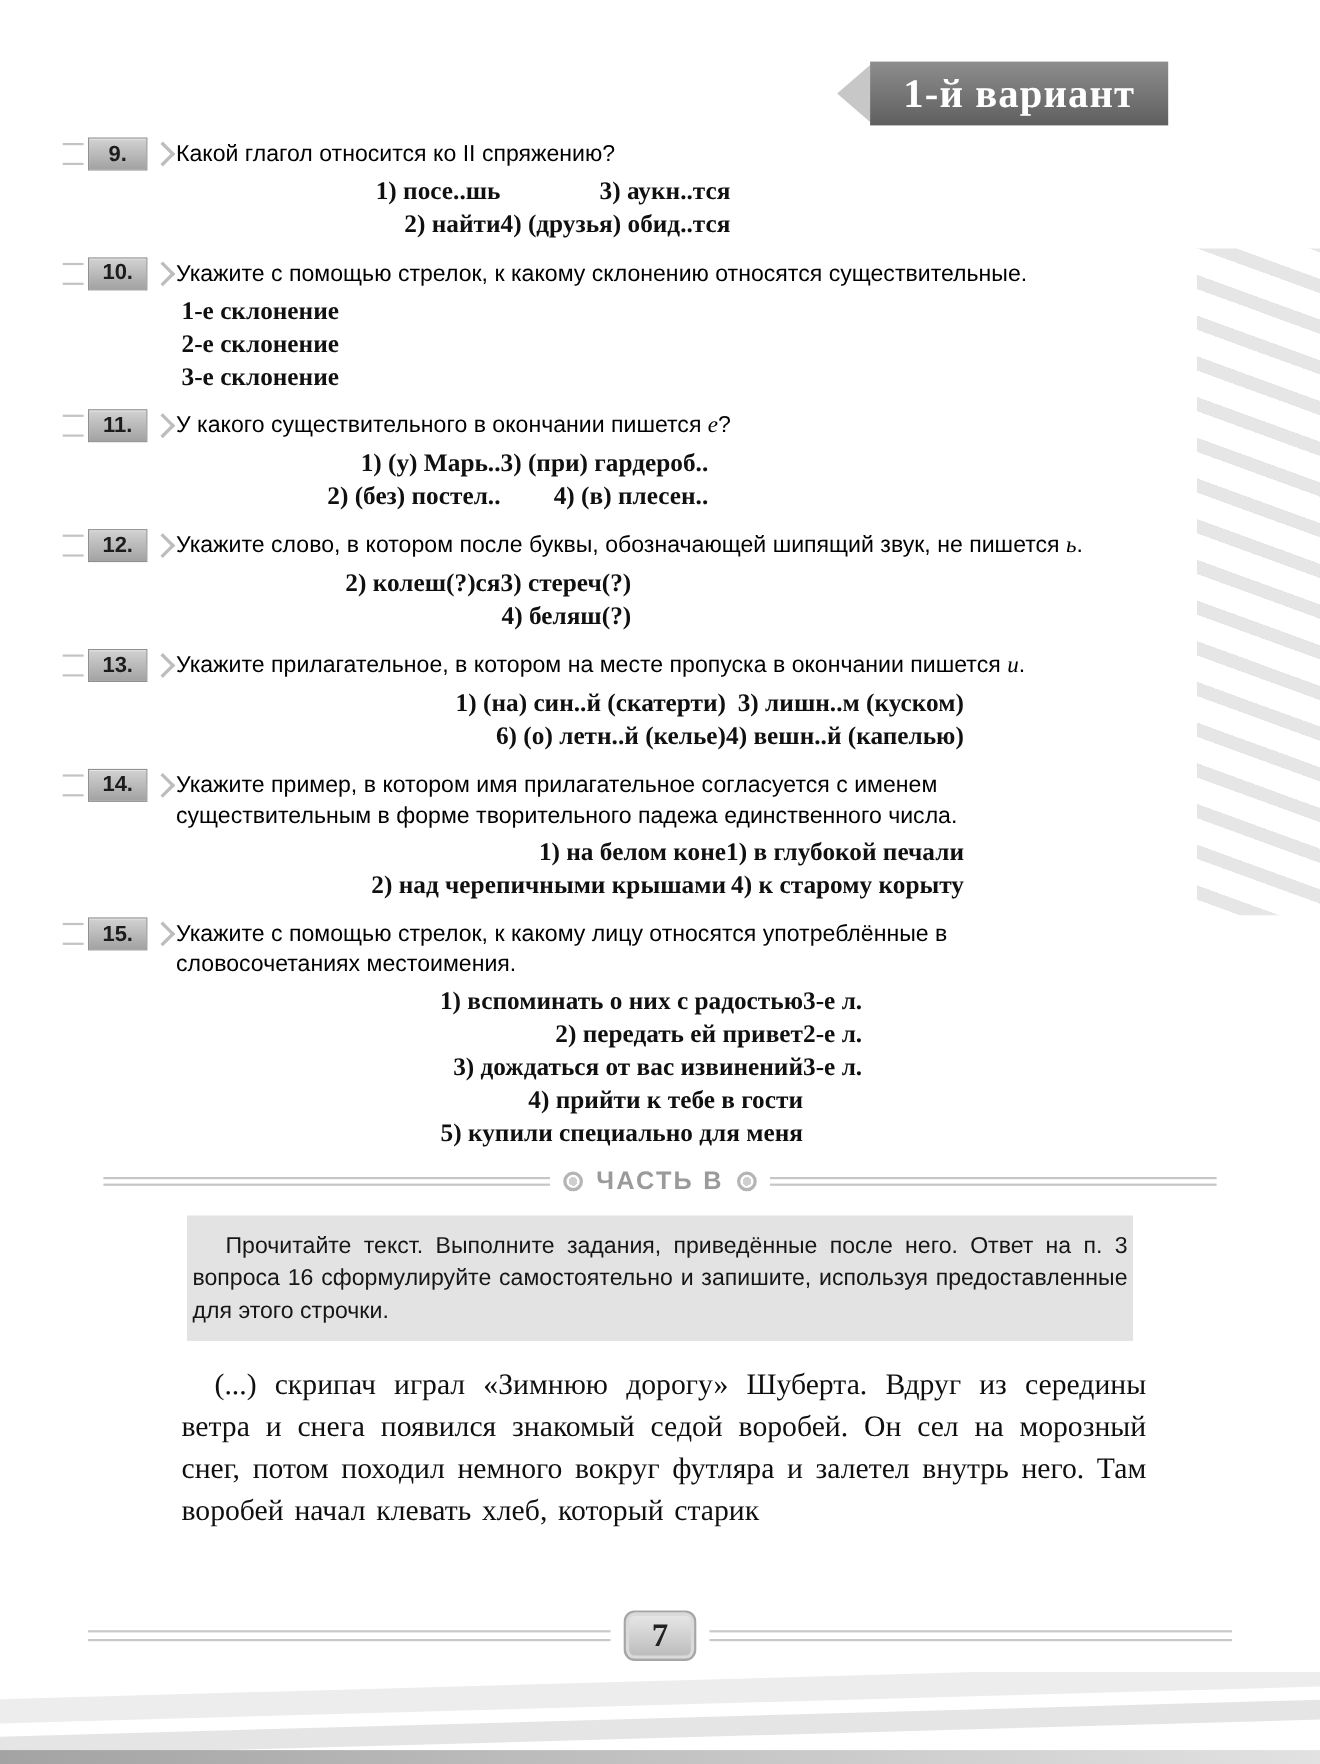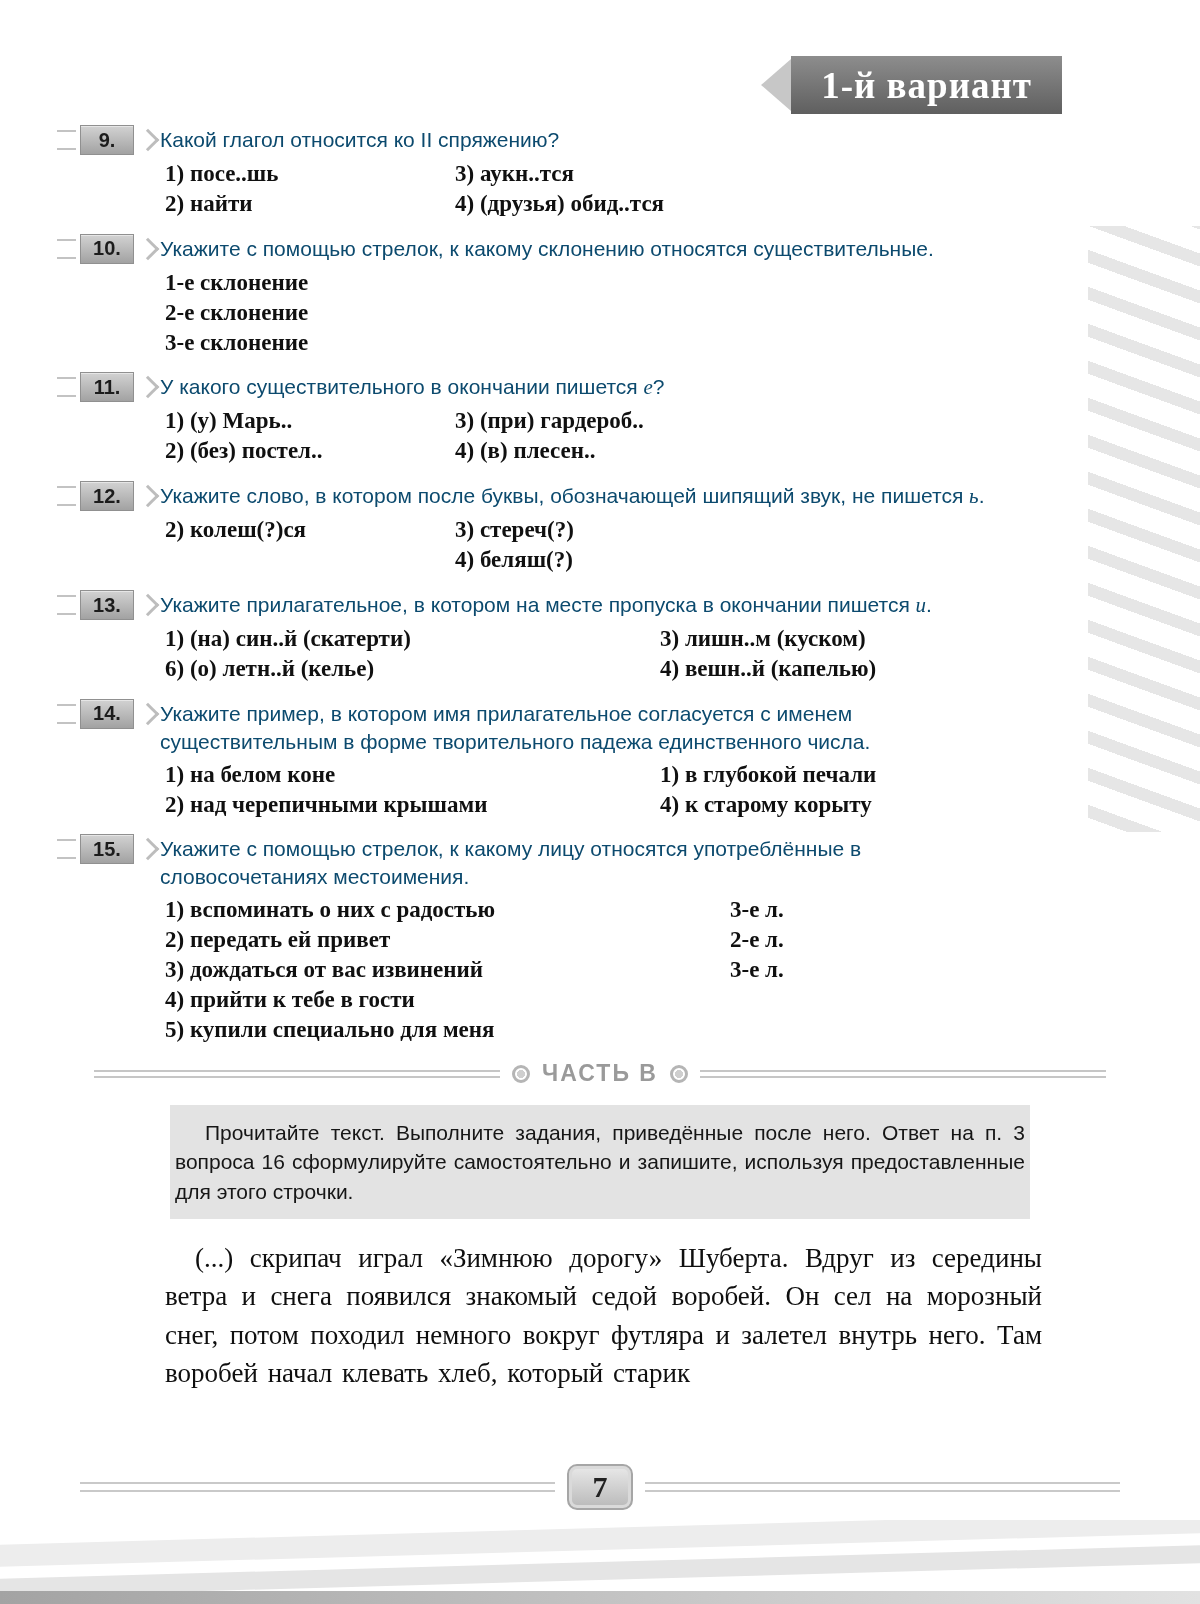--- a/index.html
+++ b/index.html
@@ -45,24 +45,24 @@
   .q-badge::before { 
     content:""; position:absolute; left:-24px; top:50%; width:19px; height:16px;
     transform:translateY(-50%);
     border-top:2px solid #c3c3c3; border-bottom:2px solid #c3c3c3;
   }
   .q-badge::after { 
     content:""; position:absolute; right:-23px; top:50%; width:13px; height:13px;
     transform:translateY(-50%) rotate(45deg);
     border-top:3px solid #bdbdbd; border-right:3px solid #bdbdbd;
   }
-  .q-text { flex:1; font-size:21px; line-height:1.33; padding-right:88px; color:#0c4a6e; }
+  .q-text { flex:1; font-size:21px; line-height:1.33; padding-right:88px; color:#000000; }
   .q-text .it { font-style:italic; font-family:"Liberation Serif", serif; }
 
-  .q-opts { display:flex; margin-left:85px; margin-top:4px; }
+  .q-opts { display:flex; margin-left:85px; margin-top:4px;text-align:right; }
   .q-col { display:flex; flex-direction:column; }
   .opt {
     font-family:"Liberation Serif", serif; font-weight:bold; font-size:23px;
     line-height:1.3; white-space:nowrap; color:#101010;
   }
 
   
   .part-divider { display:flex; align-items:center; margin:14px 14px 18px 14px; gap:12px; height:26px; }
   .div-line { flex:1; height:8px; border-top:2px solid #c6c6c6; border-bottom:2px solid #c6c6c6; }
   .div-circle {

